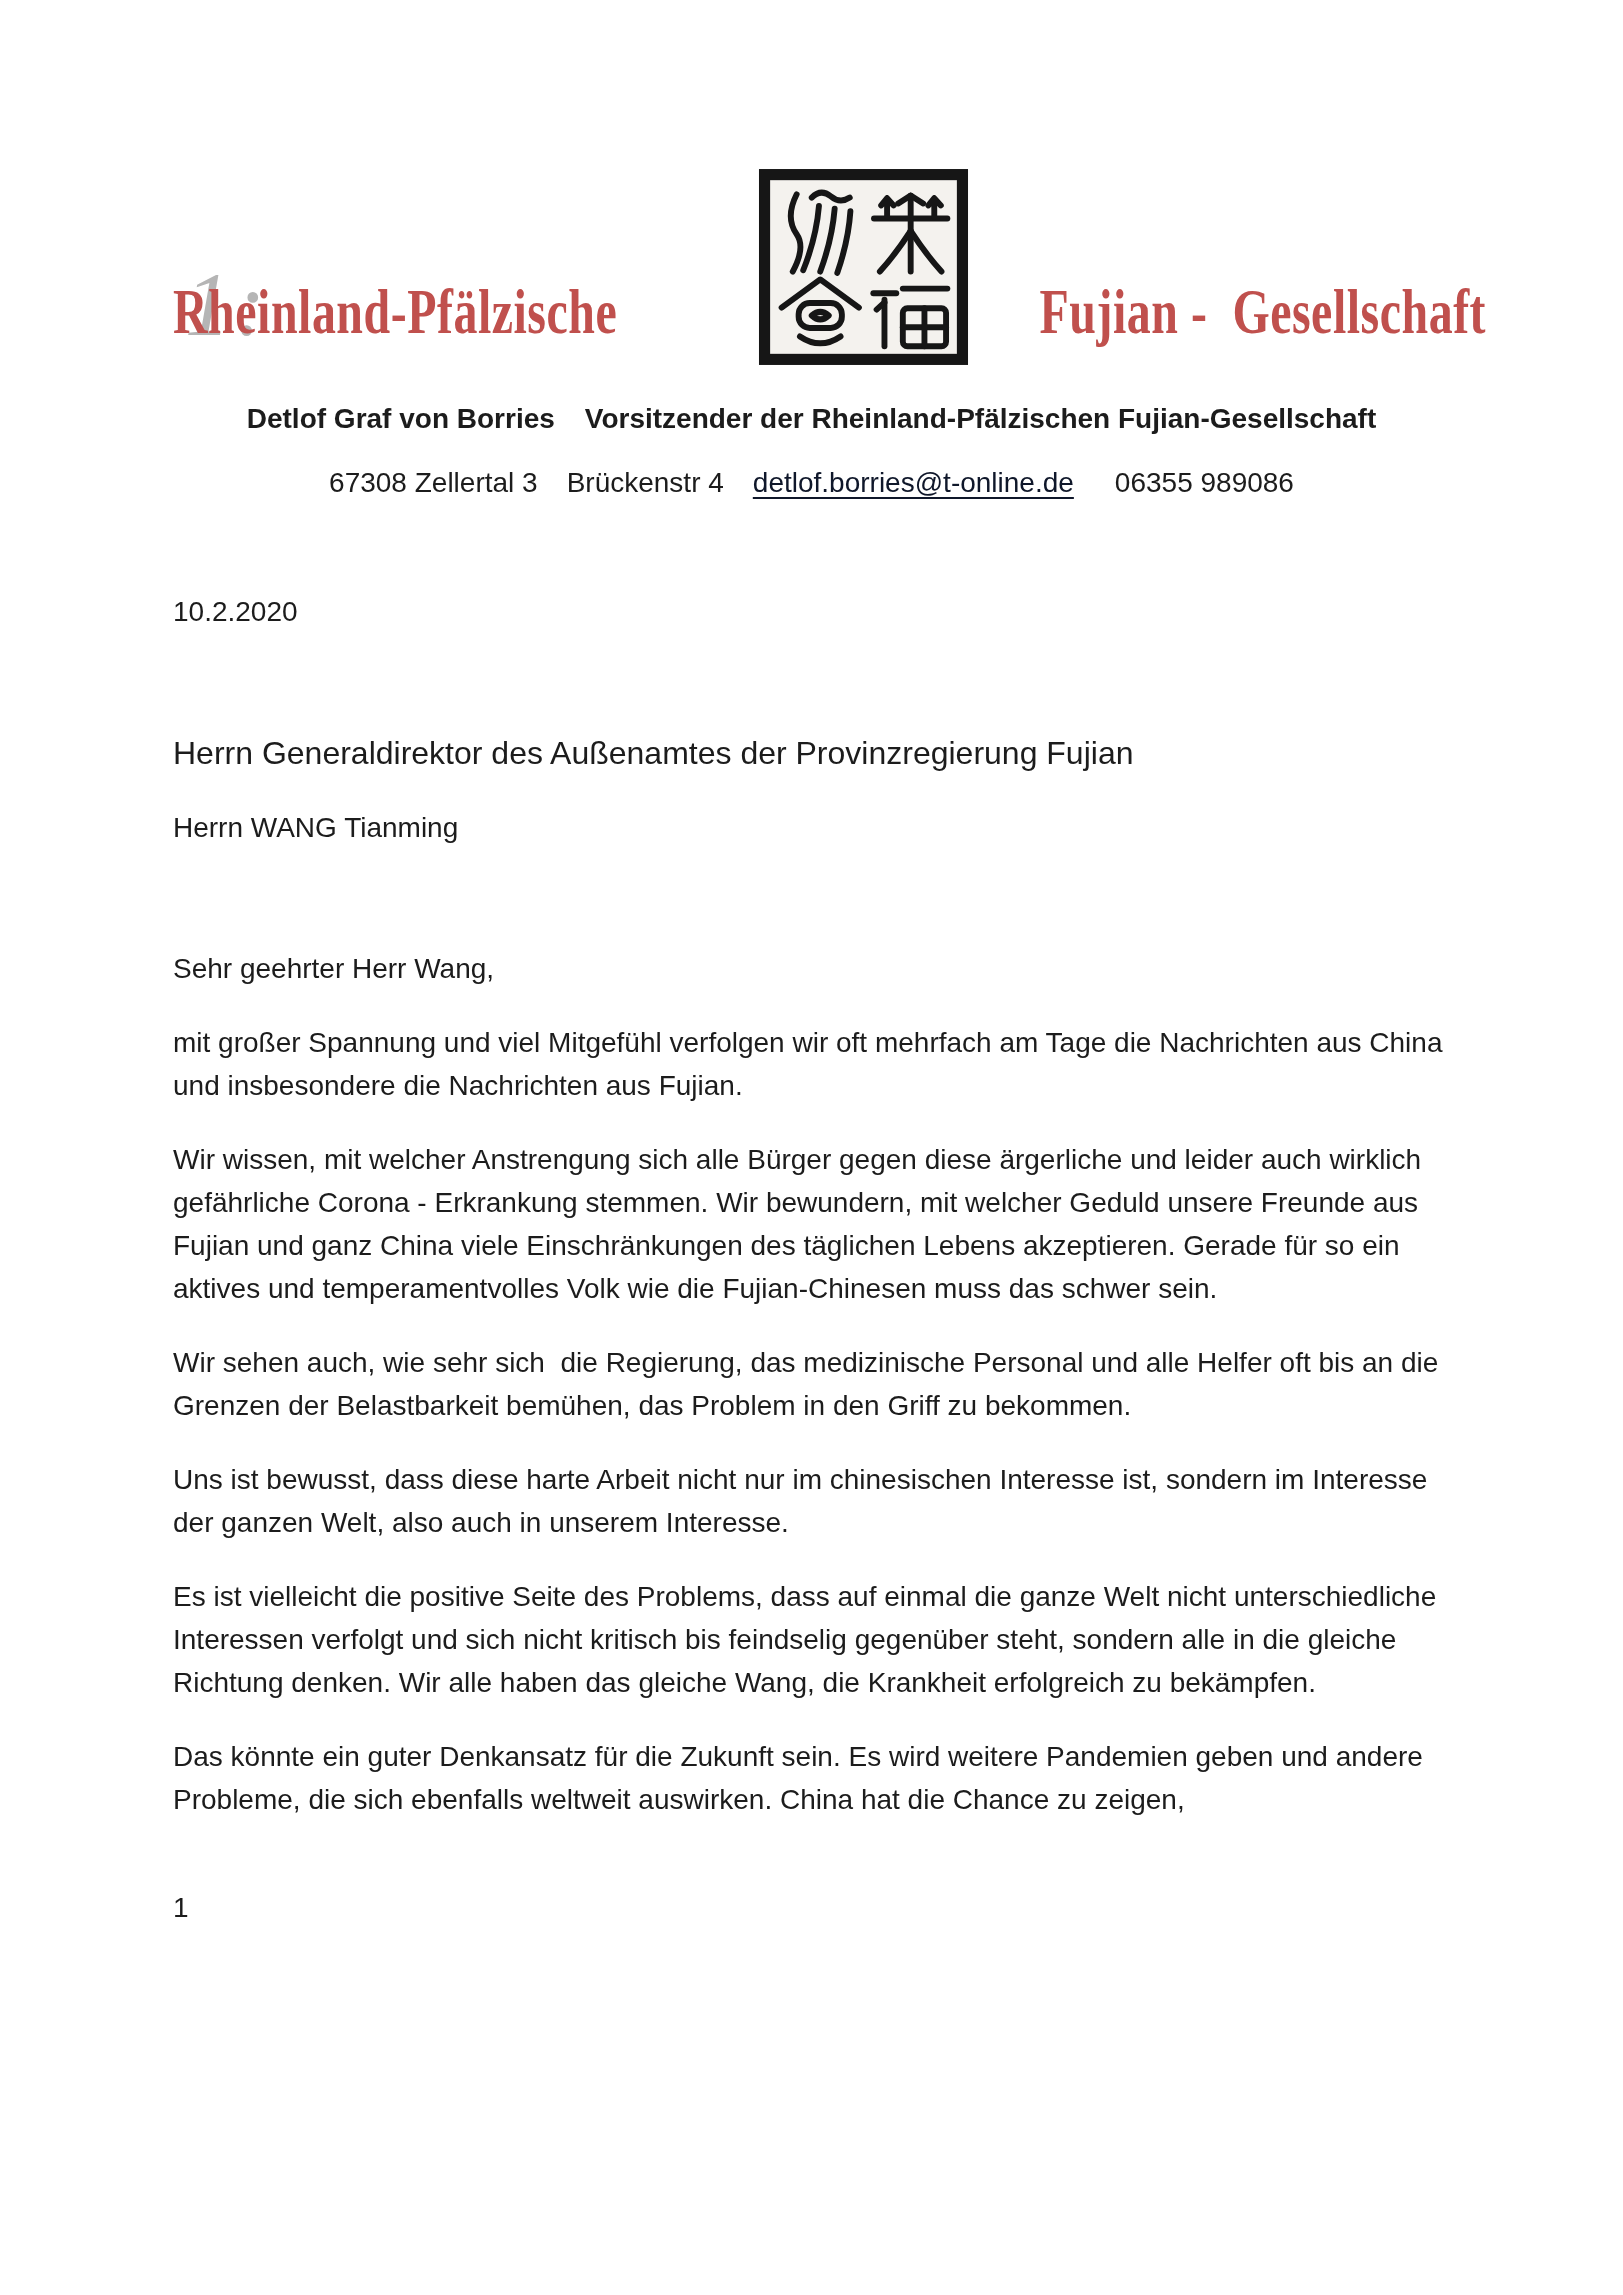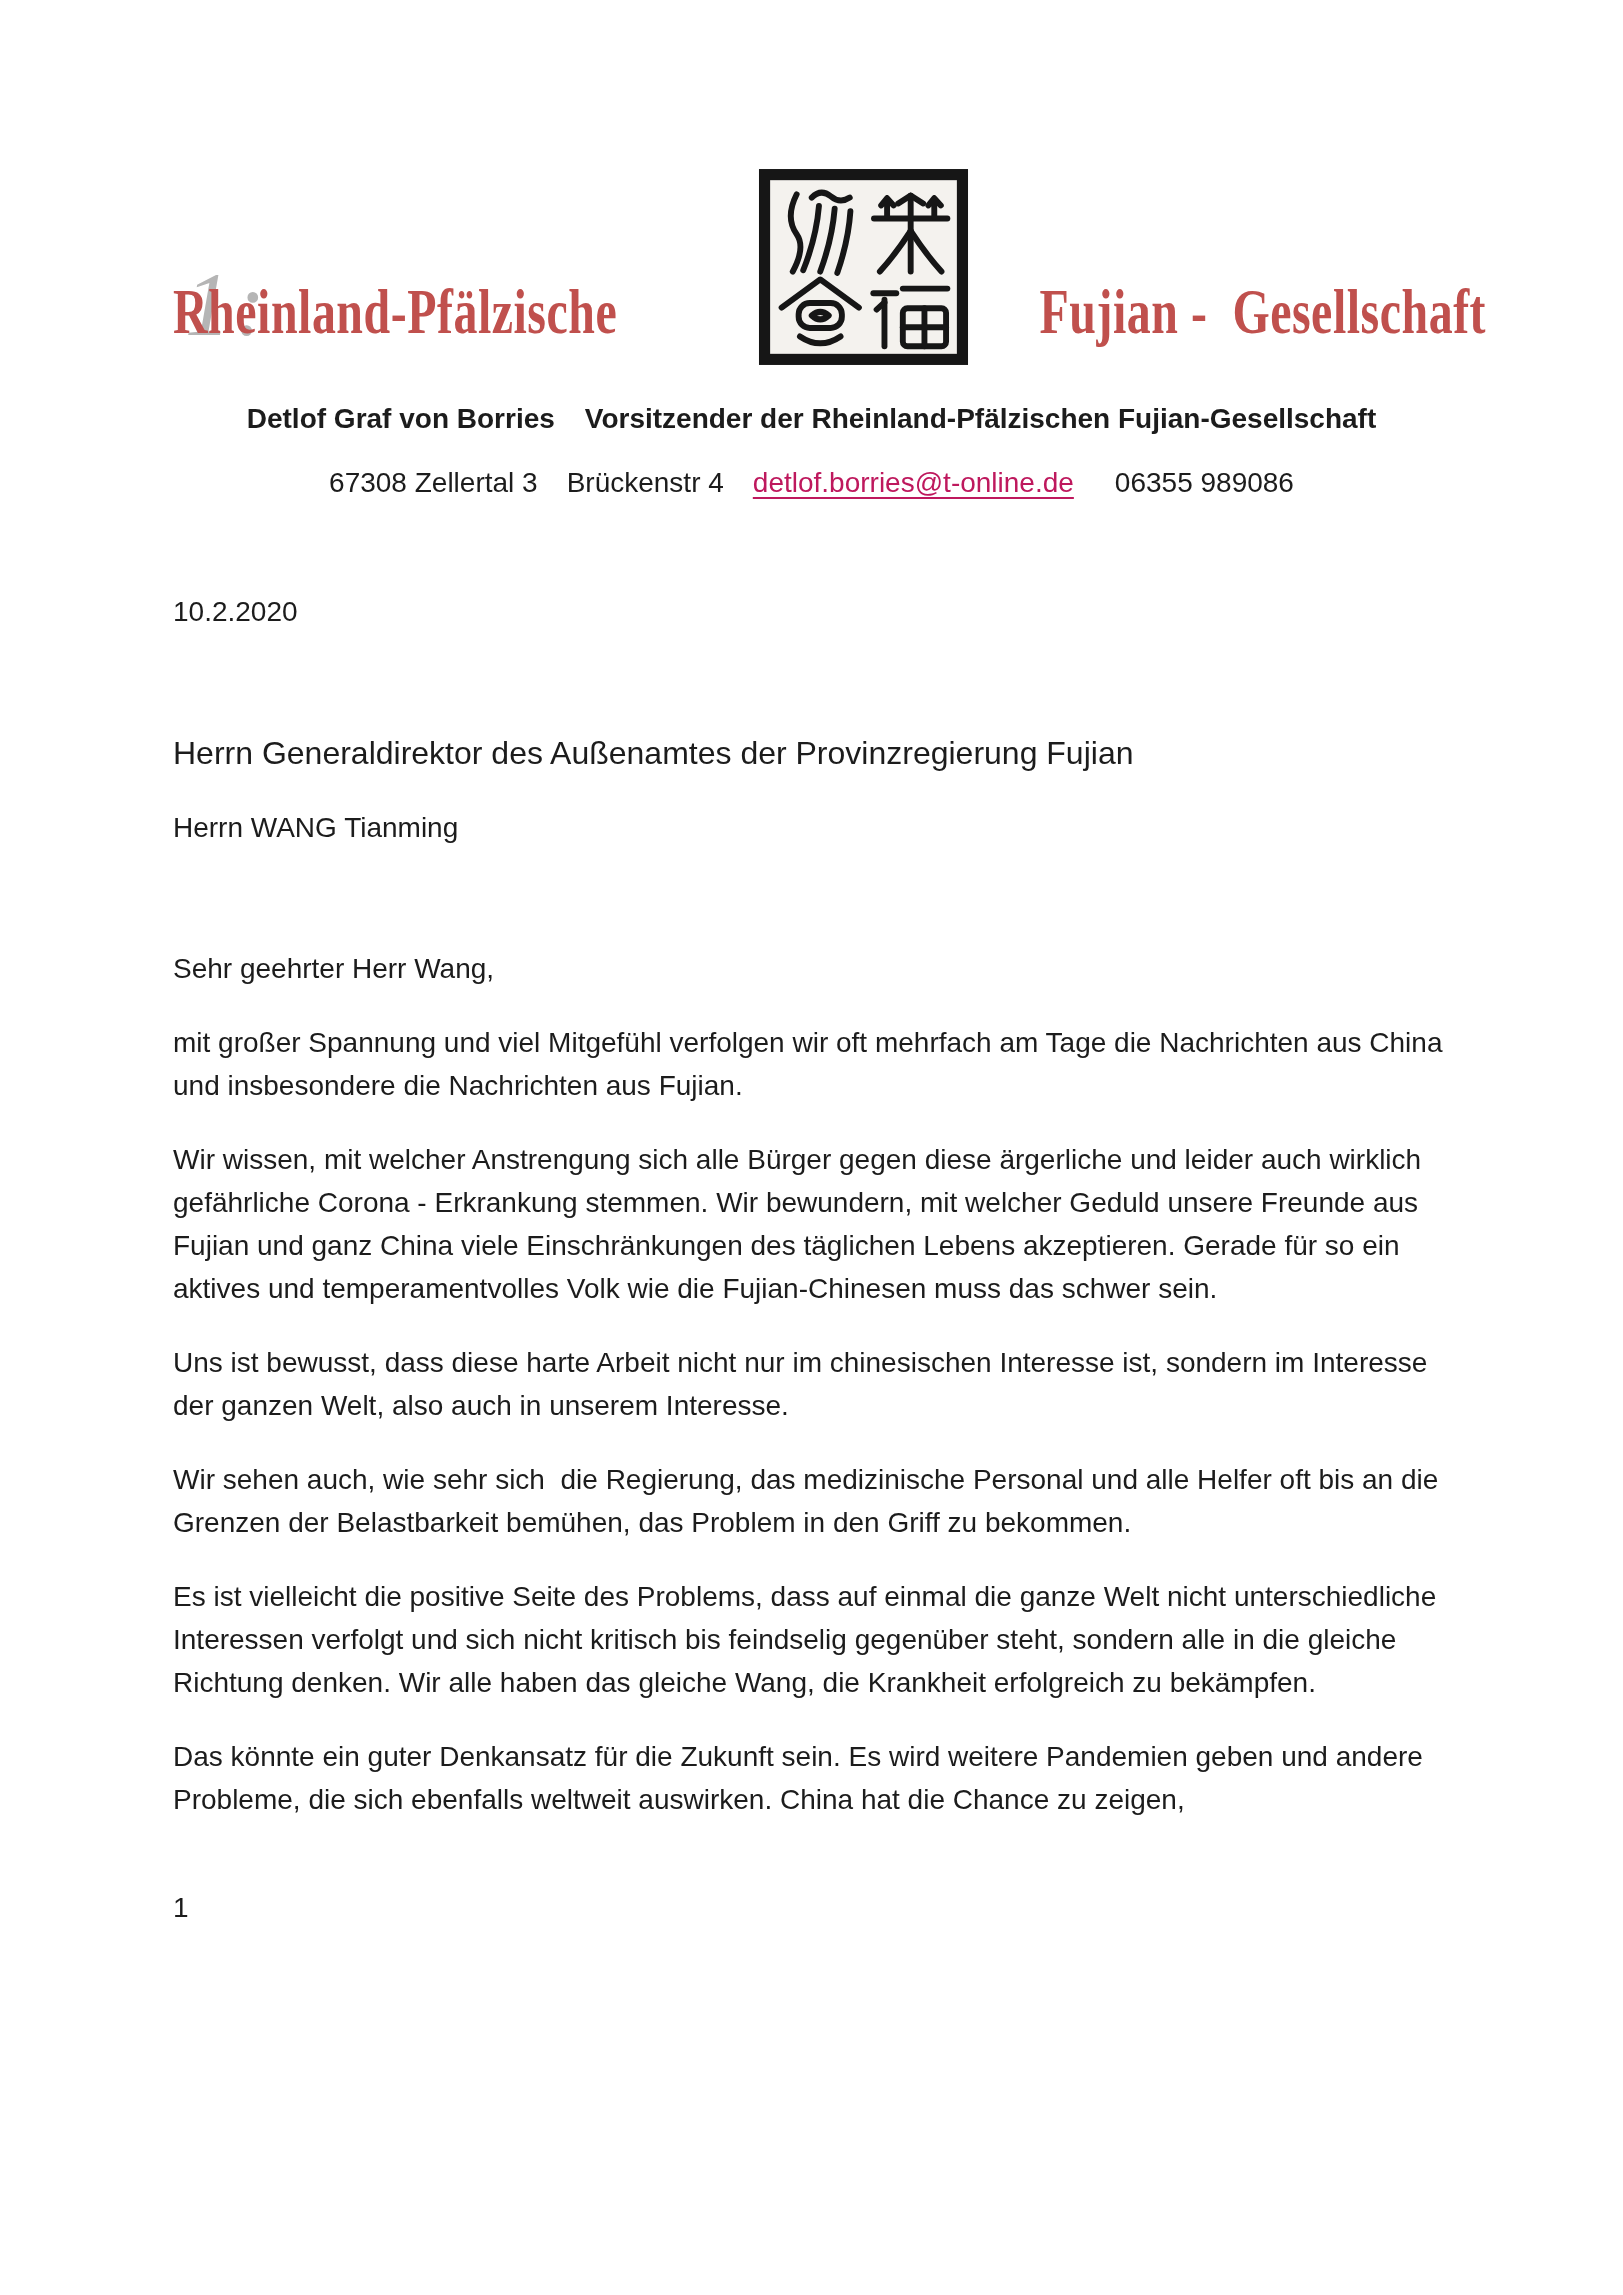--- a/index.html
+++ b/index.html
@@ -56,21 +56,21 @@
   }
   .address-line {
     margin-top:21px;
     display:flex; justify-content:center; align-items:baseline;
     font-size:28px; line-height:43px;
   }
   .address-line .seg { margin-right:29px; }
   .address-line .seg:last-child { margin-right:0; }
   .address-line .seg.wide { margin-right:41px; }
   a.email {
-    color:#be185d;
+    color:#0f172a;
     text-decoration:underline;
     text-underline-offset:5.2px;
     text-decoration-thickness:2px;
     text-align:right;
   }
 
   
   .date-line   { margin-top:86px; font-size:28px; line-height:43px; }
   .recipient-1 { margin-top:99px; font-size:32px; line-height:43px; }
   .recipient-2 { margin-top:31px;  font-size:28px; line-height:43px; }
@@ -149,21 +149,21 @@
 
   <div class="date-line">10.2.2020</div>
 
   <div class="recipient-1">Herrn Generaldirektor des Außenamtes der Provinzregierung Fujian</div>
   <div class="recipient-2">Herrn WANG Tianming</div>
 
   <div class="salutation">Sehr geehrter Herr Wang,</div>
 
   <div class="para">mit großer Spannung und viel Mitgefühl verfolgen wir oft mehrfach am Tage die Nachrichten aus China und insbesondere die Nachrichten aus Fujian.</div>
   <div class="para">Wir wissen, mit welcher Anstrengung sich alle Bürger gegen diese ärgerliche und leider auch wirklich gefährliche Corona - Erkrankung stemmen. Wir bewundern, mit welcher Geduld unsere Freunde aus Fujian und ganz China viele Einschränkungen des täglichen Lebens akzeptieren. Gerade für so ein aktives und temperamentvolles Volk wie die Fujian-Chinesen muss das schwer sein.</div>
+  <div class="para">Wir sehen auch, wie sehr sich  die Regierung, das medizinische Personal und alle Helfer oft bis an die Grenzen der Belastbarkeit bemühen, das Problem in den Griff zu bekommen.</div>
   <div class="para">Uns ist bewusst, dass diese harte Arbeit nicht nur im chinesischen Interesse ist, sondern im Interesse der ganzen Welt, also auch in unserem Interesse.</div>
-  <div class="para">Wir sehen auch, wie sehr sich  die Regierung, das medizinische Personal und alle Helfer oft bis an die Grenzen der Belastbarkeit bemühen, das Problem in den Griff zu bekommen.</div>
   <div class="para">Es ist vielleicht die positive Seite des Problems, dass auf einmal die ganze Welt nicht unterschiedliche Interessen verfolgt und sich nicht kritisch bis feindselig gegenüber steht, sondern alle in die gleiche Richtung denken. Wir alle haben das gleiche Wang, die Krankheit erfolgreich zu bekämpfen.</div>
   <div class="para">Das könnte ein guter Denkansatz für die Zukunft sein. Es wird weitere Pandemien geben und andere Probleme, die sich ebenfalls weltweit auswirken. China hat die Chance zu zeigen,</div>
 
   <div class="page-number">1</div>
 
 </div>
 
 
 </body></html>

